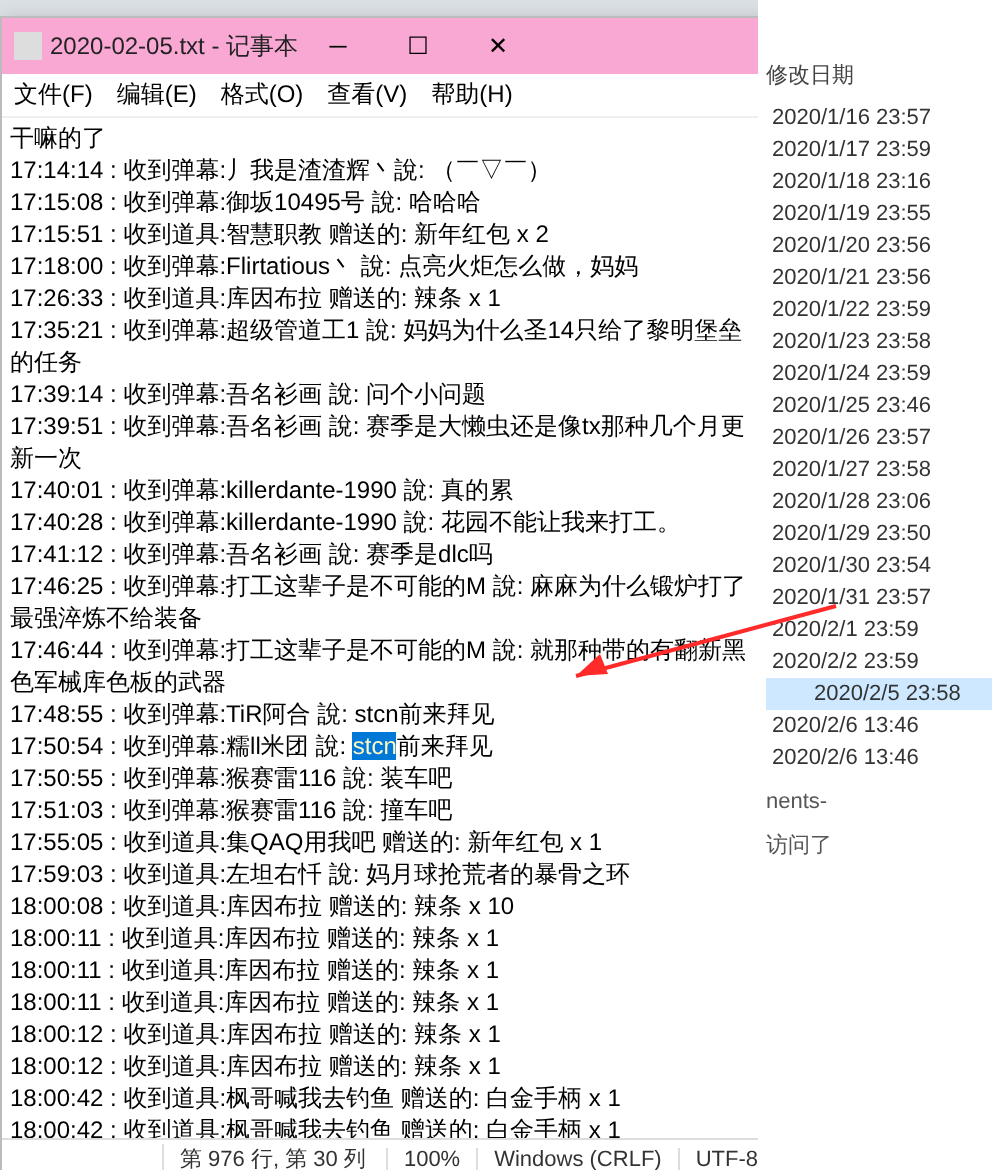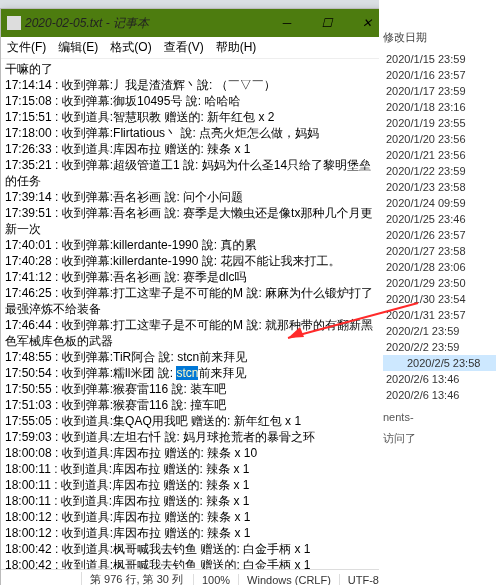--- a/index.html
+++ b/index.html
@@ -1,18 +1,18 @@
 <!DOCTYPE html>
 <html><head>
 <meta charset="utf-8">
 <style>
 * { margin: 0; padding: 0; box-sizing: border-box; }
 body { width: 500px; height: 585px; font-family: "Microsoft YaHei", SimSun, sans-serif; font-size: 12px; background: #e6eef5; overflow: hidden; position: relative; }
 .window { width: 388px; background: #fff; border: 1px solid #bbb; box-shadow: 2px 2px 8px rgba(0,0,0,0.2); position: absolute; left: 0; top: 8px; }
-.titlebar { height: 28px; background: #4d7c0f; display: flex; align-items: center; justify-content: space-between; padding-left: 6px; font-style: italic; }
+.titlebar { height: 28px; background: #f9a8d4; display: flex; align-items: center; justify-content: flex-start; padding-left: 6px; }
 .titlebar-left { display: flex; align-items: center; gap: 4px; }
 .titlebar-left .icon { width: 14px; height: 14px; background: #ddd; display: inline-block; }
 .title-text { font-size: 12px; color: #222; }
 .winbtns { display: flex; }
 .winbtn { width: 40px; height: 28px; display: flex; align-items: center; justify-content: center; cursor: pointer; font-family: Arial; }
 .menubar { height: 22px; padding: 0 6px; display: flex; gap: 12px; align-items: center; font-size: 12px; border-bottom: 1px solid #eee; }
 .menubar span { cursor: pointer; }
 .content { padding: 2px 4px; height: 510px; overflow: hidden; font-size: 12px; line-height: 16px; color: #000; white-space: pre-wrap; word-break: break-all; }
 .content .line { display: block; }
 .highlight { background: #0078d7; color: #fef9c3; }
@@ -60,30 +60,29 @@
     <div class="cell pos">第 976 行, 第 30 列</div>
     <div class="cell">100%</div>
     <div class="cell">Windows (CRLF)</div>
     <div class="cell">UTF-8</div>
   </div>
 </div>
 
 <div class="sidepanel">
   <div class="header">修改日期</div>
   <div id="dates">
-      <div class="date-row">2020/1/15 23:59</div>
       <div class="date-row">2020/1/16 23:57</div>
       <div class="date-row">2020/1/17 23:59</div>
       <div class="date-row">2020/1/18 23:16</div>
       <div class="date-row">2020/1/19 23:55</div>
       <div class="date-row">2020/1/20 23:56</div>
       <div class="date-row">2020/1/21 23:56</div>
       <div class="date-row">2020/1/22 23:59</div>
       <div class="date-row">2020/1/23 23:58</div>
-      <div class="date-row">2020/1/24 09:59</div>
+      <div class="date-row">2020/1/24 23:59</div>
       <div class="date-row">2020/1/25 23:46</div>
       <div class="date-row">2020/1/26 23:57</div>
       <div class="date-row">2020/1/27 23:58</div>
       <div class="date-row">2020/1/28 23:06</div>
       <div class="date-row">2020/1/29 23:50</div>
       <div class="date-row">2020/1/30 23:54</div>
       <div class="date-row">2020/1/31 23:57</div>
       <div class="date-row">2020/2/1 23:59</div>
       <div class="date-row">2020/2/2 23:59</div>
       <div class="date-row sel">2020/2/5 23:58</div>

